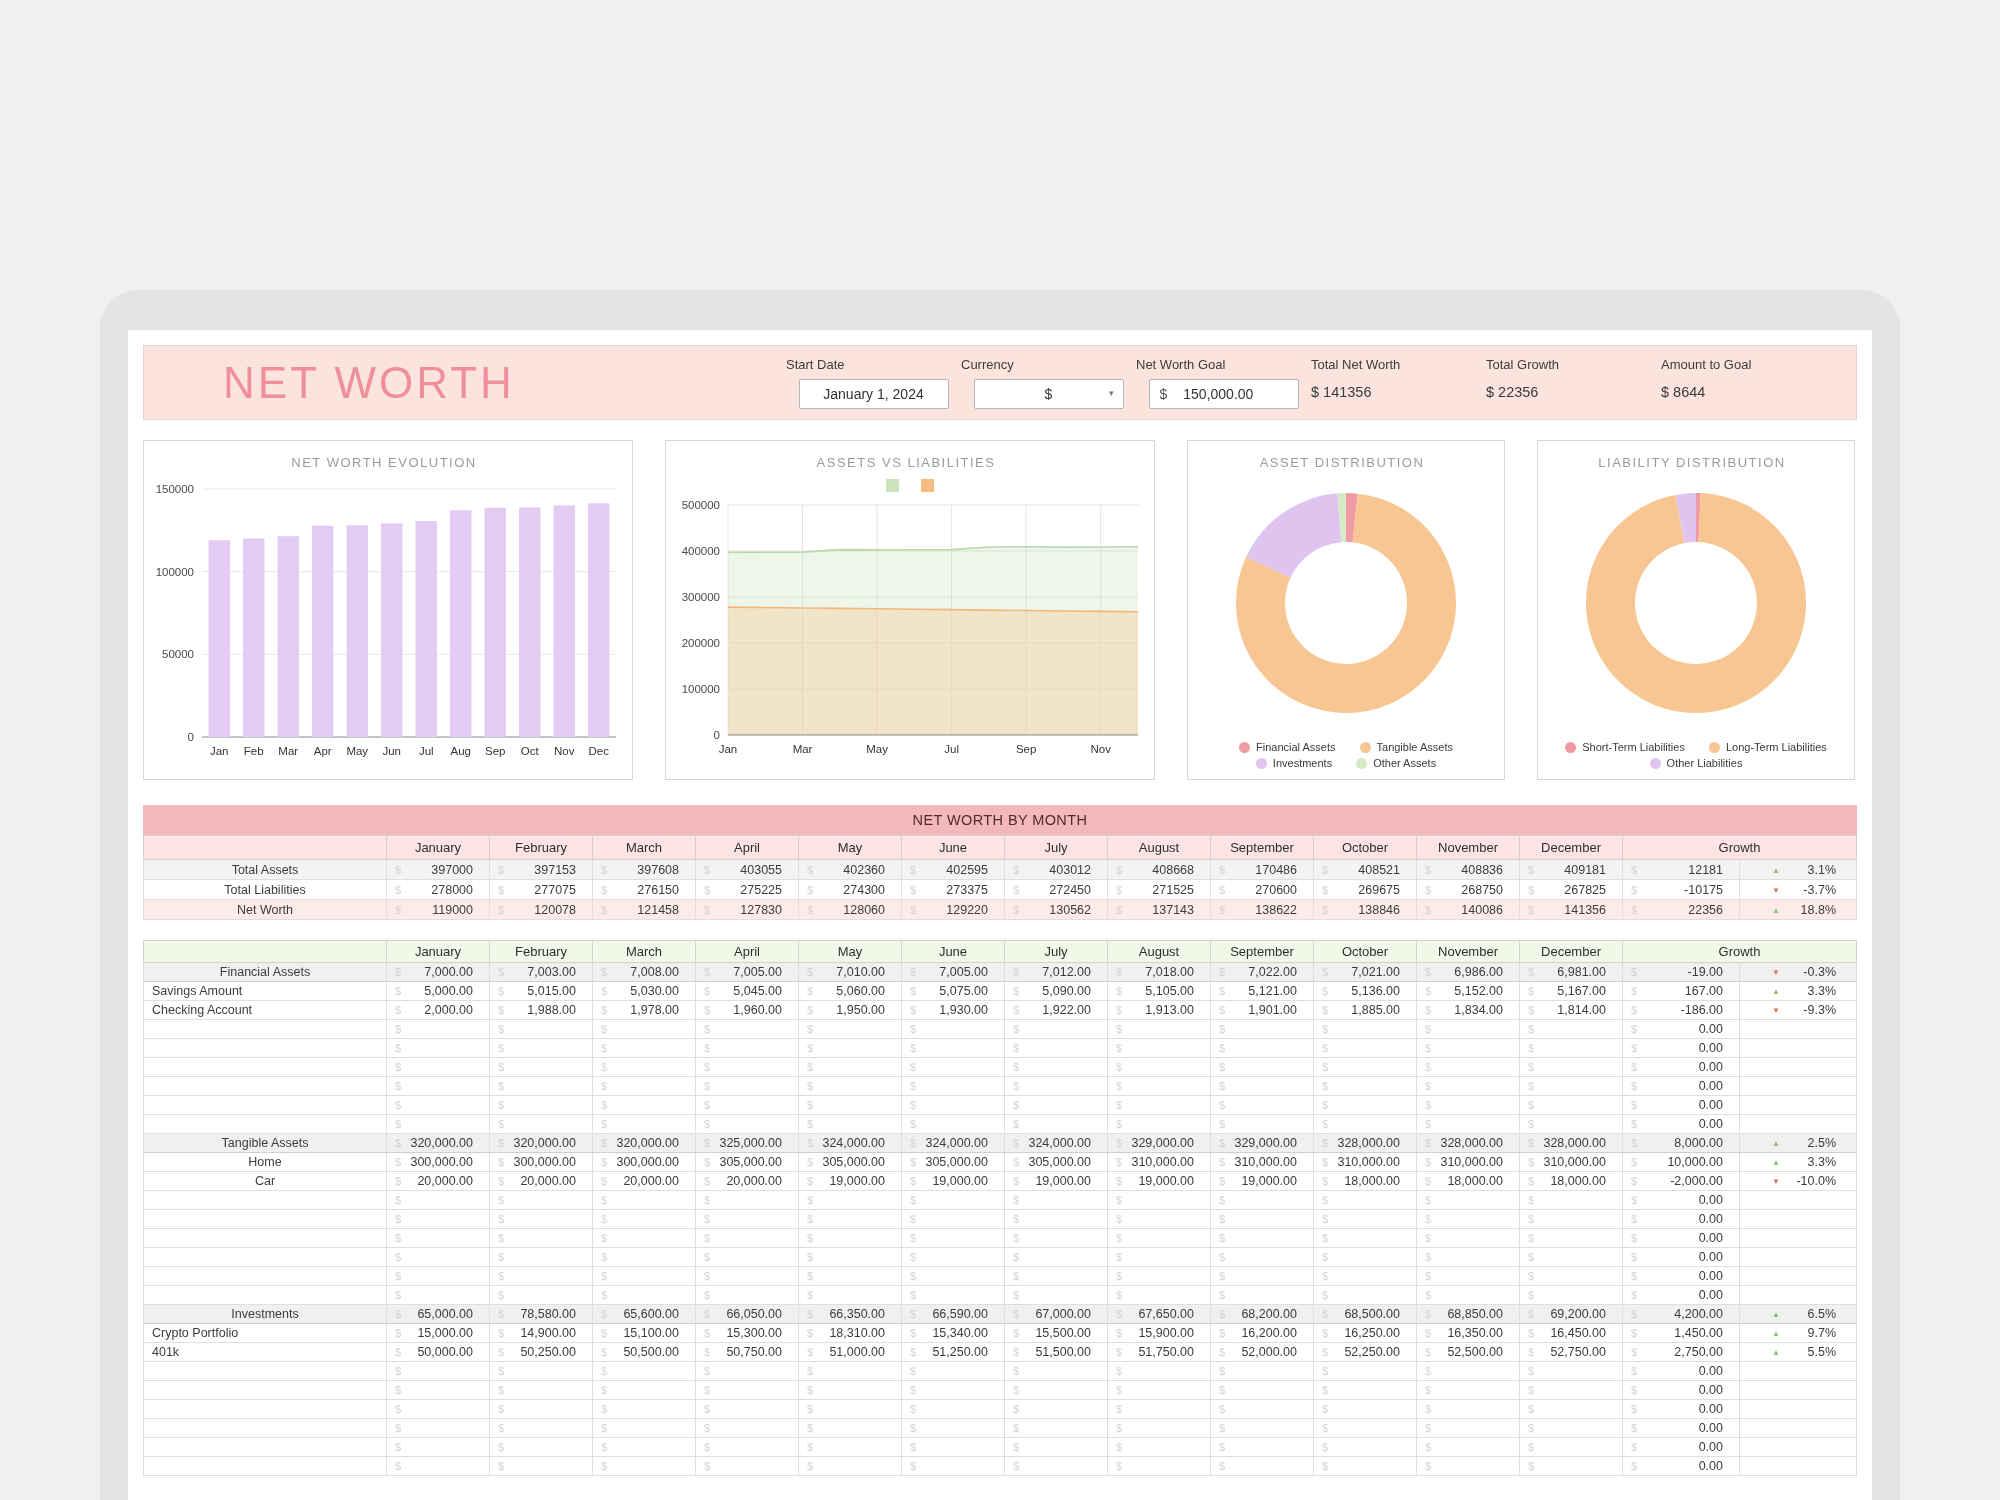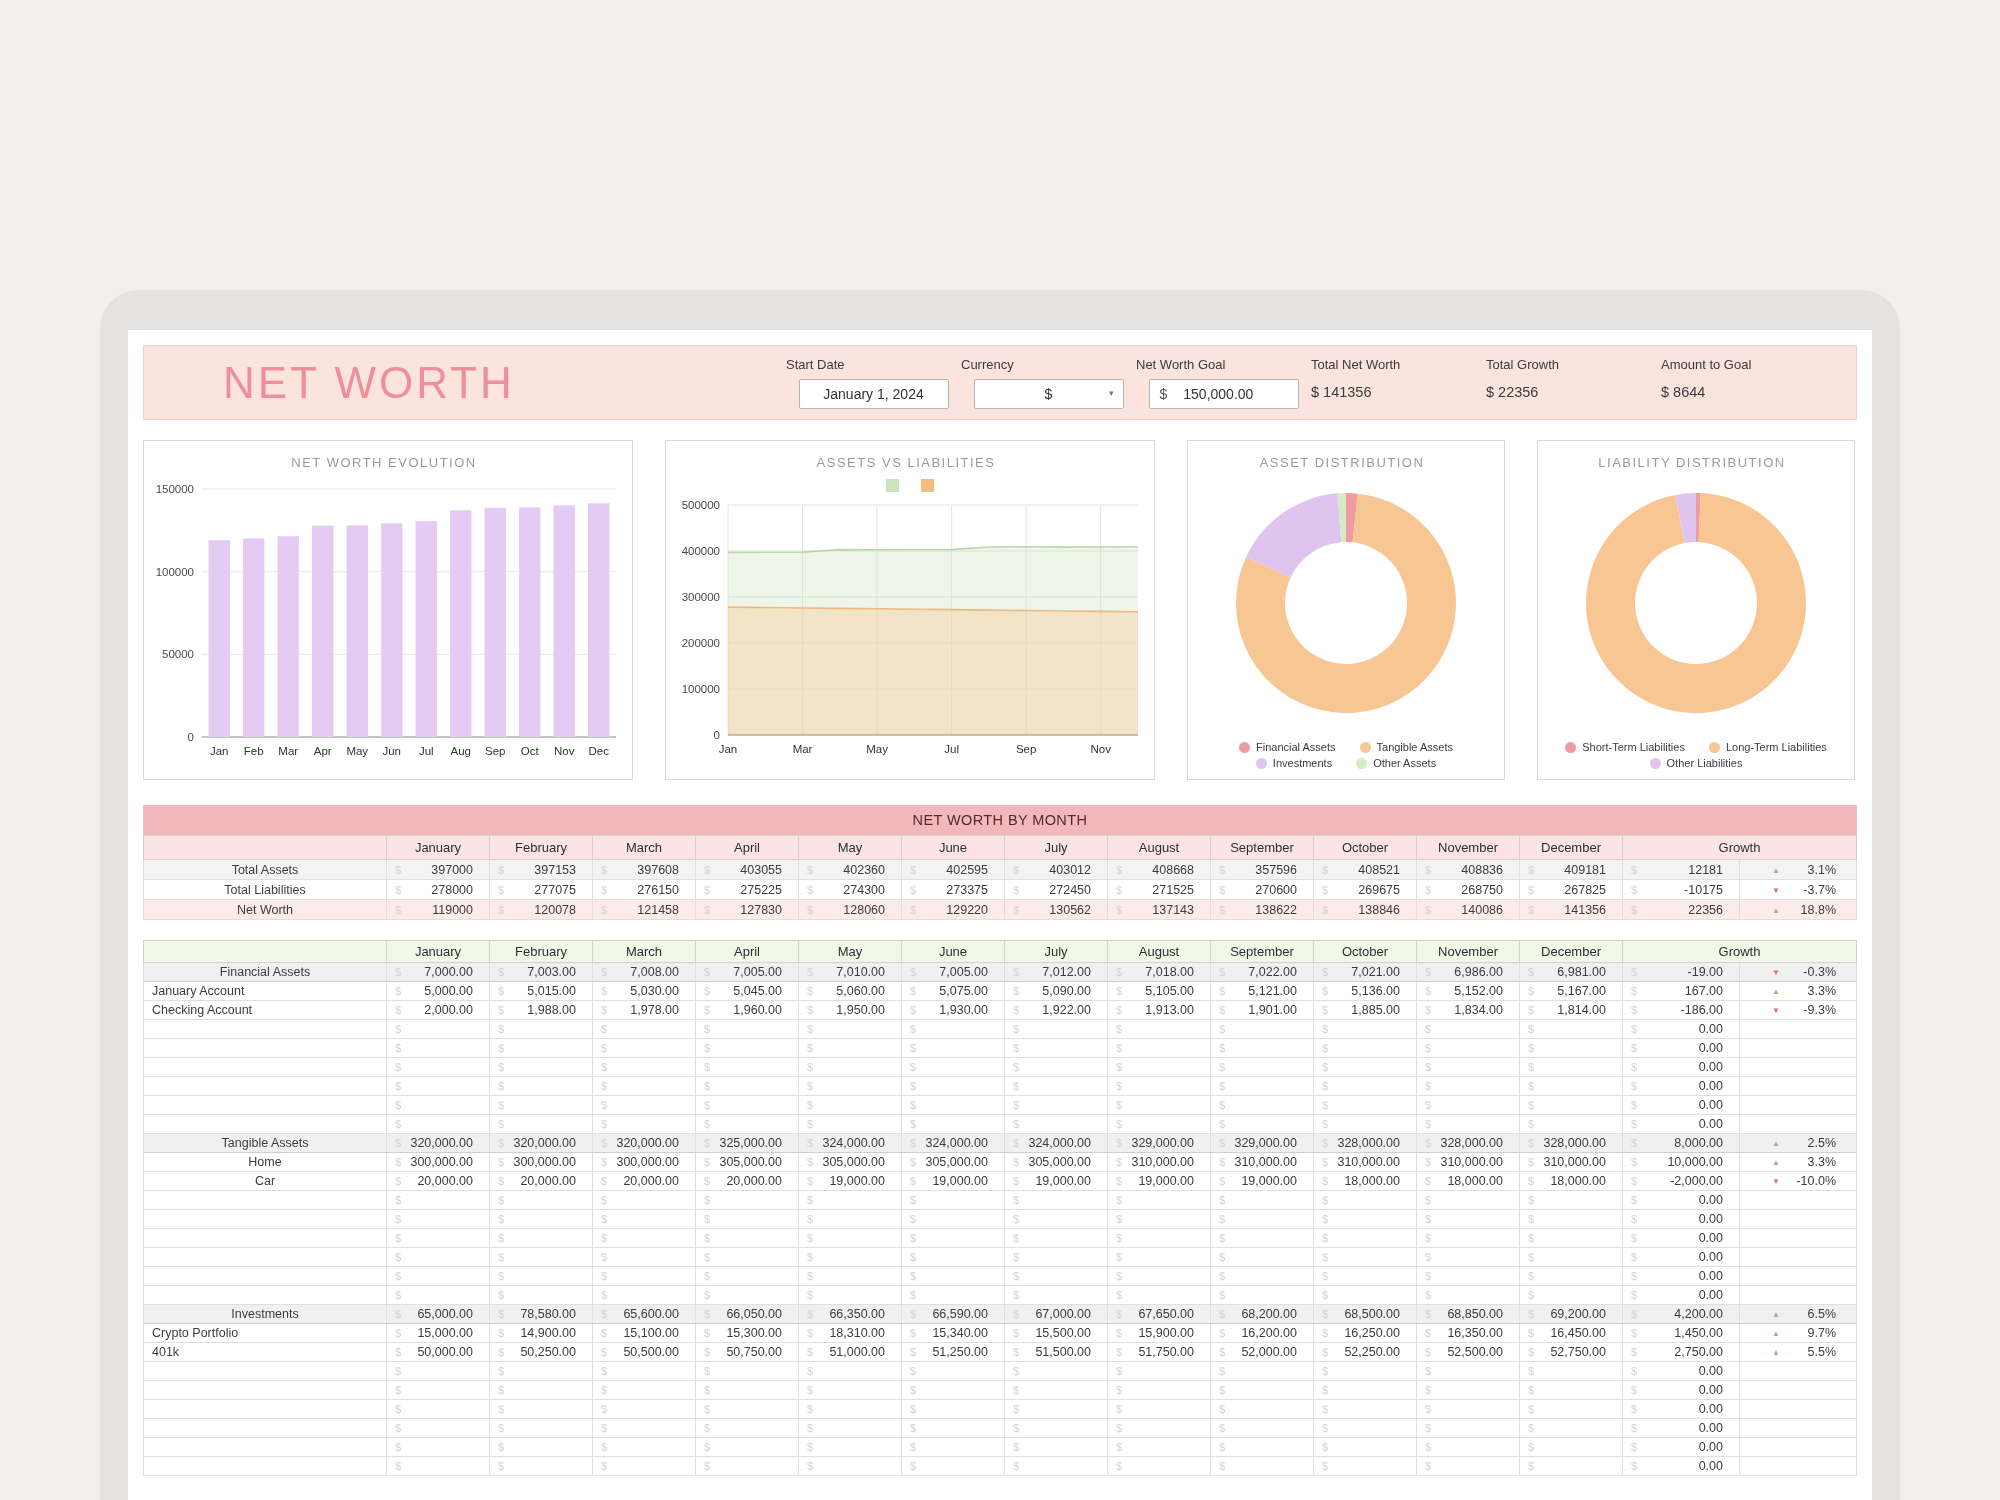--- a/index.html
+++ b/index.html
@@ -291,21 +291,21 @@
             <td class="mc">
               <span class="d">$</span>
               <span class="v">403012</span>
             </td>
             <td class="mc">
               <span class="d">$</span>
               <span class="v">408668</span>
             </td>
             <td class="mc">
               <span class="d">$</span>
-              <span class="v">357596</span>
+              <span class="v">170486</span>
             </td>
             <td class="mc">
               <span class="d">$</span>
               <span class="v">408521</span>
             </td>
             <td class="mc">
               <span class="d">$</span>
               <span class="v">408836</span>
             </td>
             <td class="mc">
@@ -515,21 +515,21 @@
             <td class="mc">
               <span class="d">$</span>
               <span class="v">-19.00</span>
             </td>
             <td class="pc">
               <span class="ar down">▼</span>
               <span class="v">-0.3%</span>
             </td>
           </tr>
           <tr class="">
-            <td class="lc left">January Account</td>
+            <td class="lc left">Savings Amount</td>
             <td class="mc">
               <span class="d">$</span>
               <span class="v">5,000.00</span>
             </td>
             <td class="mc">
               <span class="d">$</span>
               <span class="v">5,015.00</span>
             </td>
             <td class="mc">
               <span class="d">$</span>

